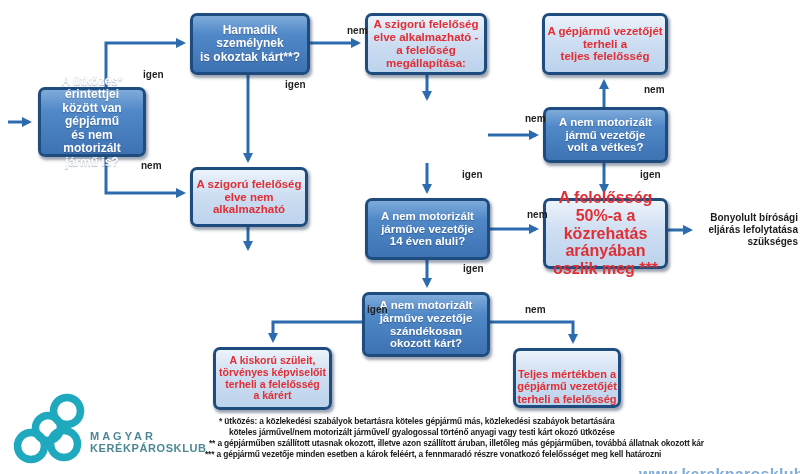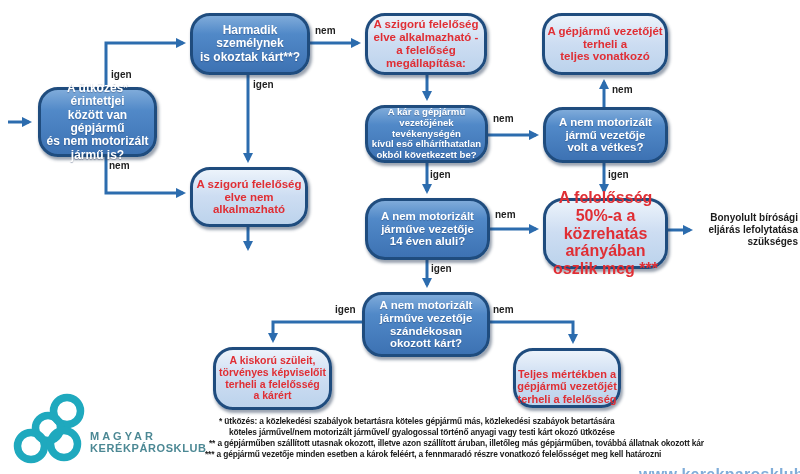--- a/index.html
+++ b/index.html
@@ -1,27 +1,27 @@
 <!DOCTYPE html>
 <html><head>
 <meta charset="utf-8">
 <style>
   html,body{margin:0;padding:0;background:#fff;}
   .stage{position:relative;width:800px;height:474px;background:#ffffff;overflow:hidden;
          font-family:"Liberation Sans",sans-serif;}
   .arrows{position:absolute;left:0;top:0;z-index:1;}
   .box{position:absolute;box-sizing:border-box;display:flex;align-items:center;justify-content:center;
-       text-align:center;border-radius:20px;z-index:2;font-weight:bold;line-height:1.12;
+       text-align:center;border-radius:7px;z-index:2;font-weight:bold;line-height:1.12;
        box-shadow:1.5px 2.5px 3px rgba(30,50,80,.45);}
   .txt{white-space:pre-line;}
   .q{background:linear-gradient(180deg,#7fabda 0%,#5189c8 32%,#3d72b3 100%);
      border:3px solid #1f4c7e;color:#ffffff;text-shadow:0 1px 1px rgba(20,40,80,.35);}
   .r{background:linear-gradient(180deg,#ecf3fb 0%,#cdddf2 48%,#bcd3ec 100%);
      border:3px solid #1f4c7e;color:#e02e34;}
-  .edge-label{position:absolute;z-index:3;font-size:10px;font-weight:600;color:#1f1f1f;}
+  .edge-label{position:absolute;z-index:3;font-size:10px;font-weight:600;color:#1f1f1f;padding-left:32px;}
   .note{position:absolute;z-index:2;text-align:right;font-weight:700;color:#1c1c1c;white-space:pre-line;line-height:1.22;}
   .footnotes{position:absolute;left:205px;top:416px;width:600px;z-index:2;
              font-size:8.4px;font-weight:700;color:#1b1b1b;letter-spacing:-0.15px;line-height:10.9px;}
   .fn1{padding-left:14px;} .fn2{padding-left:24px;} .fn3{padding-left:4px;} .fn4{padding-left:0;}
   .watermark{position:absolute;left:639px;top:454px;z-index:4;font-size:16px;font-weight:700;
              color:rgba(96,152,208,.8);letter-spacing:.3px;margin-top:12px;}
   .logo-text{position:absolute;left:90px;top:430px;z-index:2;color:#4c8894;font-weight:bold;line-height:12px;}
   .logo-l1{font-size:11px;letter-spacing:3px;}
   .logo-l2{font-size:11px;letter-spacing:.6px;}
   .logo-svg{position:absolute;left:12px;top:392px;z-index:2;}
@@ -50,52 +50,46 @@
       <path d="M427,163 L427,191" marker-end="url(#ah)"></path>
       <path d="M490,229 L536,229" marker-end="url(#ah)"></path>
       <path d="M427,260 L427,285" marker-end="url(#ah)"></path>
       <path d="M668,230 L690,230" marker-end="url(#ah)"></path>
       <path d="M362,322 L273,322 L273,340" marker-end="url(#ah)"></path>
       <path d="M490,322 L573,322 L573,341" marker-end="url(#ah)"></path>
       <path d="M248,227 L248,248" marker-end="url(#ah)"></path>
     </g>
   </svg>
 
-  <div class="box q" style="left:38px;top:87px;width:119px;height:70px;font-size:12px;">
+  <div class="box q" style="left:38px;top:87px;width:108px;height:70px;font-size:12px;">
     <div class="txt">A ütközés* érintettjei
 között van gépjármű
 és nem motorizált
 jármű is?</div>
   </div>
   <div class="box q" style="left:190px;top:13px;width:120px;height:62px;font-size:12px;">
     <div class="txt">Harmadik
 személynek
 is okoztak kárt**?</div>
   </div>
   <div class="box r" style="left:365px;top:13px;width:122px;height:62px;font-size:11.5px;">
     <div class="txt">A szigorú felelőség
 elve alkalmazható -
 a felelőség
 megállapítása:</div>
   </div>
   <div class="box r" style="left:542px;top:13px;width:126px;height:62px;font-size:11.5px;">
     <div class="txt">A gépjármű vezetőjét
 terheli a
-teljes vonatkozó</div>
+teljes felelősség</div>
   </div>
   <div class="box r" style="left:190px;top:167px;width:118px;height:60px;font-size:11.5px;">
     <div class="txt">A szigorú felelőség
 elve nem
 alkalmazható</div>
-  </div>
-  <div class="box q" style="left:365px;top:105px;width:123px;height:58px;font-size:9.6px;">
-    <div class="txt">A kár a gépjármű
-vezetőjének tevékenységén
-kívül eső elháríthatatlan
-okból következett be?</div>
   </div>
   <div class="box q" style="left:543px;top:107px;width:125px;height:56px;font-size:11.5px;">
     <div class="txt">A nem motorizált
 jármű vezetője
 volt a vétkes?</div>
   </div>
   <div class="box r" style="left:543px;top:198px;width:125px;height:71px;font-size:16px;">
     <div class="txt">A felelősség 50%-a a
 közrehatás arányában
 oszlik meg ***</div>

